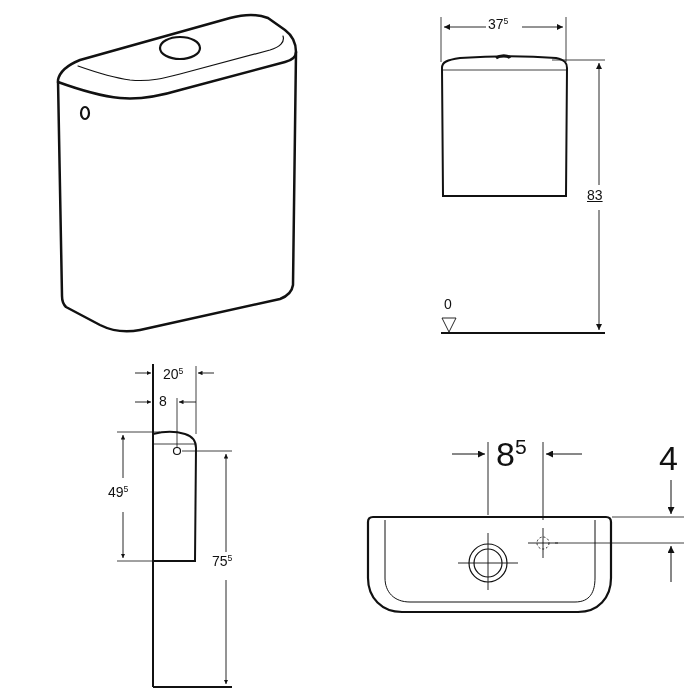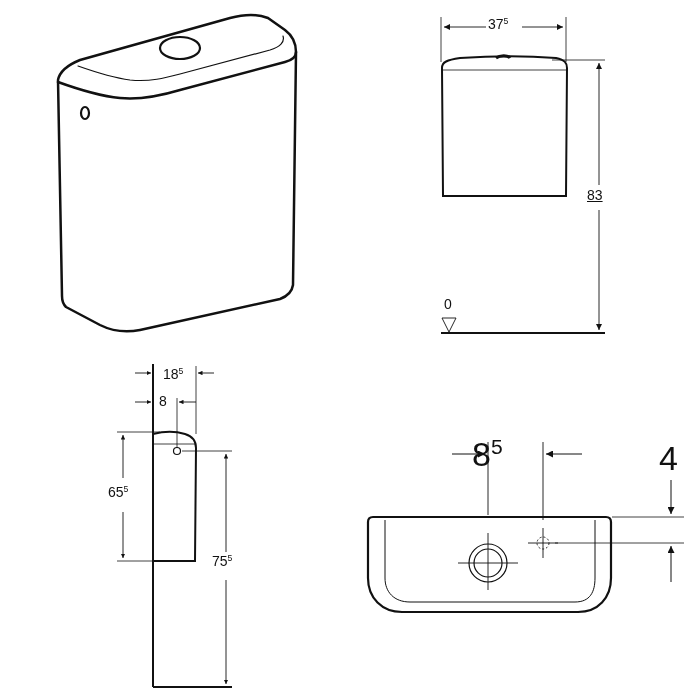--- a/index.html
+++ b/index.html
@@ -85,19 +85,19 @@
     <line x1="555" y1="543" x2="684" y2="543" stroke-width="0.8"></line>
     <line x1="671" y1="480" x2="671" y2="514" stroke-width="1" marker-end="url(#arr)"></line>
     <line x1="671" y1="582" x2="671" y2="546" stroke-width="1" marker-end="url(#arr)"></line>
   </g>
 </svg>
 
 <div class="lbl f18" style="left:488px; top:17px;"><span>37</span><sup>5</sup></div>
 <div class="lbl f18" style="left:587px; top:188px;text-decoration:underline;"><span>83</span></div>
 <div class="lbl f18" style="left:444px; top:297px;"><span>0</span></div>
 
-<div class="lbl f18" style="left:163px; top:367px;"><span>18</span><sup>5</sup></div>
+<div class="lbl f18" style="left:163px; top:367px;"><span>20</span><sup>5</sup></div>
 <div class="lbl f18" style="left:159px; top:394px;"><span>8</span></div>
-<div class="lbl f18" style="left:108px; top:485px;"><span>65</span><sup>5</sup></div>
+<div class="lbl f18" style="left:108px; top:485px;"><span>49</span><sup>5</sup></div>
 <div class="lbl f18" style="left:212px; top:554px;"><span>75</span><sup>5</sup></div>
 
-<div class="lbl f34" style="left:472px; top:437px;"><span>8</span><sup>5</sup></div>
+<div class="lbl f34" style="left:496px; top:437px;"><span>8</span><sup>5</sup></div>
 <div class="lbl f34" style="left:659px; top:441px;"><span>4</span></div>
 
 </body></html>

